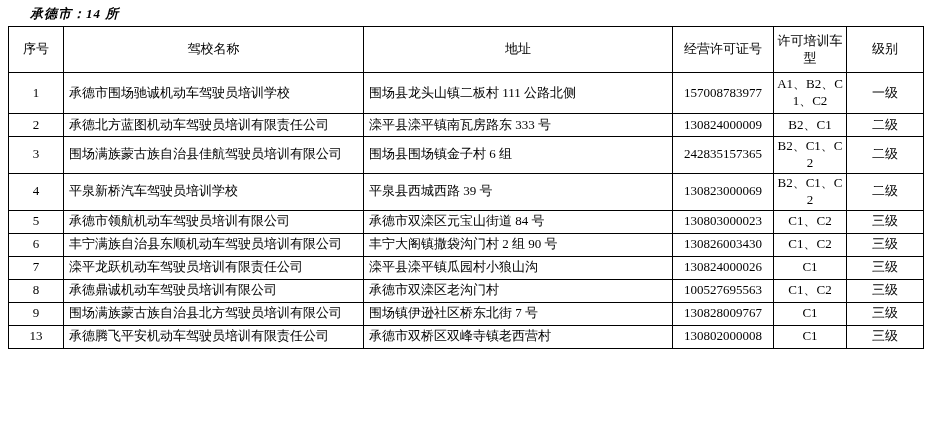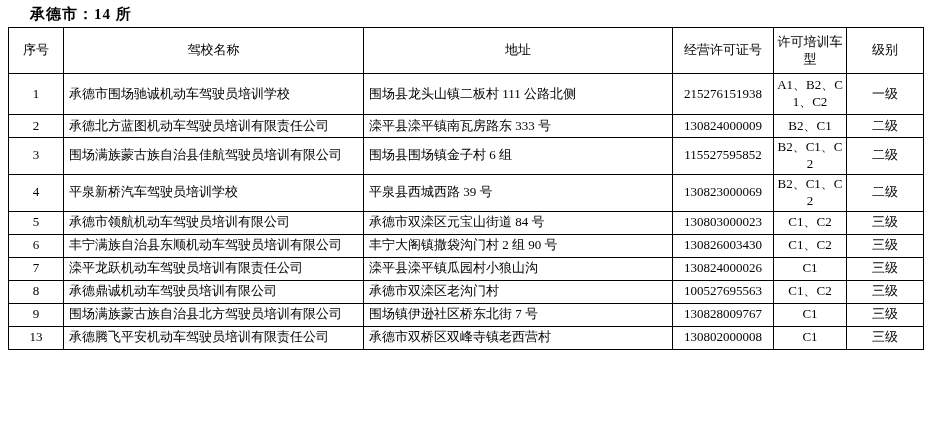--- a/index.html
+++ b/index.html
@@ -4,23 +4,24 @@
 <style>
   html,body{margin:0;padding:0;}
   body{
     width:931px;height:437px;
     background:#ffffff;color:#000;
     font-family:"Liberation Serif","DejaVu Serif",serif;
     overflow:hidden;
   }
   .title{
     margin:5px 16px 3px 30px;
-    font-size:15px;
+    font-size:13px;
     font-weight:bold;
     letter-spacing:1px;
+    font-style:italic;
   }
   table.school-table{
     border-collapse:collapse;
     table-layout:fixed;
     margin-left:8px;
     width:915px;
   }
   .school-table col.c1{width:55px;}
   .school-table col.c2{width:300px;}
   .school-table col.c3{width:309px;}
@@ -65,37 +66,37 @@
       <th>经营许可证号</th>
       <th>许可培训车型</th>
       <th>级别</th>
     </tr>
   </thead>
   <tbody>
     <tr class="tall">
       <td class="c-no">1</td>
       <td class="c-name">承德市围场驰诚机动车驾驶员培训学校</td>
       <td class="c-addr">围场县龙头山镇二板村 111 公路北侧</td>
-      <td class="c-lic">215276151938</td>
+      <td class="c-lic">157008783977</td>
       <td class="c-type">A1、B2、C1、C2</td>
       <td class="c-level">一级</td>
     </tr>
     <tr>
       <td class="c-no">2</td>
       <td class="c-name">承德北方蓝图机动车驾驶员培训有限责任公司</td>
       <td class="c-addr">滦平县滦平镇南瓦房路东 333 号</td>
       <td class="c-lic">130824000009</td>
       <td class="c-type">B2、C1</td>
       <td class="c-level">二级</td>
     </tr>
     <tr>
       <td class="c-no">3</td>
       <td class="c-name">围场满族蒙古族自治县佳航驾驶员培训有限公司</td>
       <td class="c-addr">围场县围场镇金子村 6 组</td>
-      <td class="c-lic">115527595852</td>
+      <td class="c-lic">242835157365</td>
       <td class="c-type">B2、C1、C2</td>
       <td class="c-level">二级</td>
     </tr>
     <tr>
       <td class="c-no">4</td>
       <td class="c-name">平泉新桥汽车驾驶员培训学校</td>
       <td class="c-addr">平泉县西城西路 39 号</td>
       <td class="c-lic">130823000069</td>
       <td class="c-type">B2、C1、C2</td>
       <td class="c-level">二级</td>

